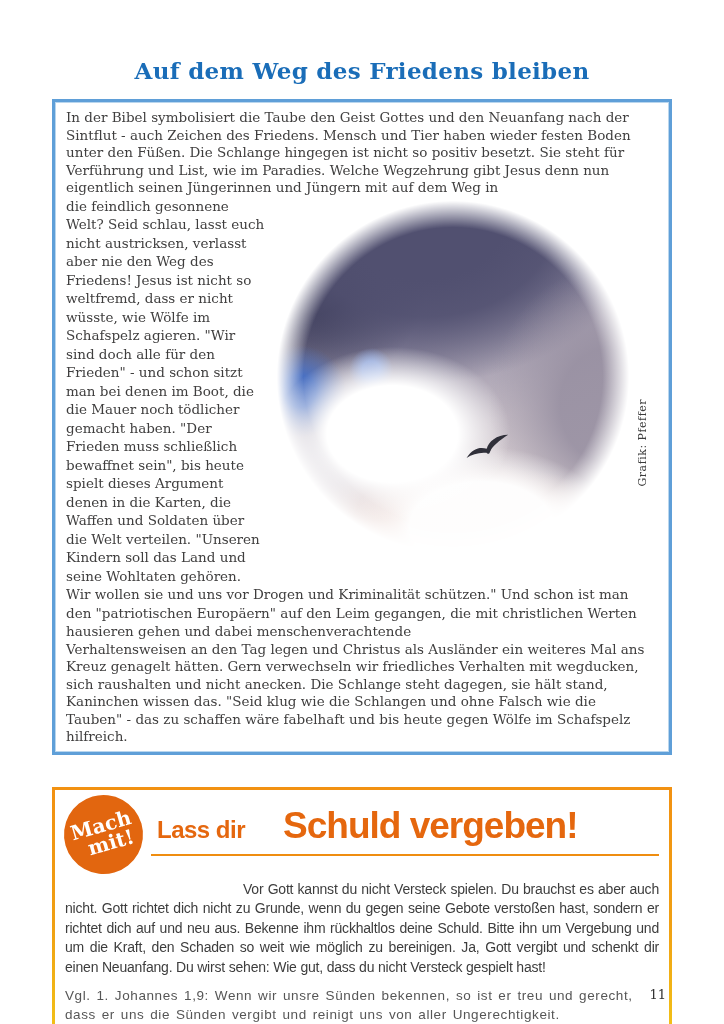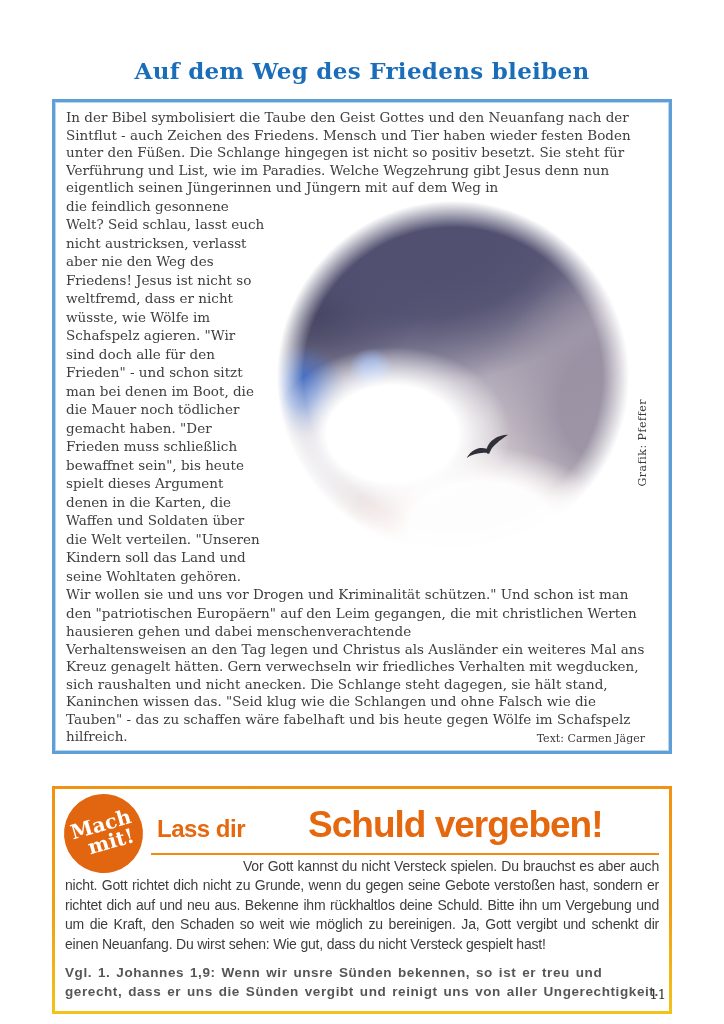--- a/index.html
+++ b/index.html
@@ -132,49 +132,48 @@
     padding: 9px 0 7px 6px;
     border-bottom: 2px solid #ef8d10;
     color: #e5670e;
     white-space: nowrap;
   }
   .t-lead {
     font-family: "Liberation Sans", sans-serif;
     font-weight: bold;
     font-size: 24px;
     letter-spacing: -0.5px;
-    margin-right: 25px;
+    margin-right: 0;
   }
   .t-main {
     font-family: "Liberation Sans", sans-serif;
     font-weight: bold;
     font-size: 37px;
     letter-spacing: -1px;
     margin-left: 38px;
   }
   .callout-body {
-    margin: 2px 0 0 0;
+    margin: 24px 0 0 0;
     font-family: "Liberation Sans", sans-serif;
     font-size: 14px;
     line-height: 19.5px;
     letter-spacing: -0.2px;
     color: #3d3d3d;
     text-align: justify;
     text-indent: 178px;
   }
   .callout-footnote {
     margin: 9px 0 0 0;
     font-family: "Liberation Sans", sans-serif;
     font-size: 13.5px;
     line-height: 19px;
     letter-spacing: 0.6px;
     word-spacing: 1.5px;
     color: #565656;
     text-align: left;
-    font-weight: bold;
   }
 
   .page-number {
     position: absolute;
     top: 987px;
     right: 58px;
     font-family: "DejaVu Serif", serif;
     font-size: 13px;
     color: #333333;
   }
@@ -196,21 +195,20 @@
             <path d="M1 20 C9 11, 17 11.5, 22.5 14.5 C25 8, 35 2.5, 46 4.5 C36.5 8.5, 28.5 13, 25.5 17.5 C24.5 20, 22.5 20.5, 21.5 18.5 C14.5 16.5, 7 17.5, 1 20 Z" fill="#30303a"></path>
             <ellipse cx="23.3" cy="16.2" rx="2.6" ry="1.8" fill="#30303a"></ellipse>
           </svg>
         </div>
         <div class="image-credit">Grafik: Pfeffer</div>
       </div>
       <span class="atext">die feindlich gesonnene Welt? Seid schlau, lasst euch nicht austricksen, verlasst aber nie den Weg des Friedens! Jesus ist nicht so weltfremd, dass er nicht wüsste, wie Wölfe im Schafspelz agieren. "Wir sind doch alle für den Frieden" - und schon sitzt man bei denen im Boot, die die Mauer noch tödlicher gemacht haben. "Der Frieden muss schließlich bewaffnet sein", bis heute spielt dieses Argument denen in die Karten, die Waffen und Soldaten über die Welt verteilen. "Unseren Kindern soll das Land und seine Wohltaten gehören. Wir wollen sie und uns vor Drogen und Kriminalität schützen." Und schon ist man den "patriotischen Europäern" auf den Leim gegangen, die mit christlichen Werten hausieren gehen und dabei menschenverachtende</span>
     </div>
 
     <p class="atext">Verhaltensweisen an den Tag legen und Christus als Ausländer ein weiteres Mal ans Kreuz genagelt hätten. Gern verwechseln wir friedliches Verhalten mit wegducken, sich raushalten und nicht anecken. Die Schlange steht dagegen, sie hält stand, Kaninchen wissen das. "Seid klug wie die Schlangen und ohne Falsch wie die Tauben" - das zu schaffen wäre fabelhaft und bis heute gegen Wölfe im Schafspelz hilfreich.</p>
-    <div class="author-credit">Text: Carmen Jäger</div>
   </div>
 
   <div class="callout">
     <div class="callout-inner">
       <div class="badge">
         <span class="b1">Mach</span>
         <span class="b2">mit!</span>
       </div>
       <div class="callout-header">
         <span class="t-lead">Lass dir</span><span class="t-main">Schuld vergeben!</span>

